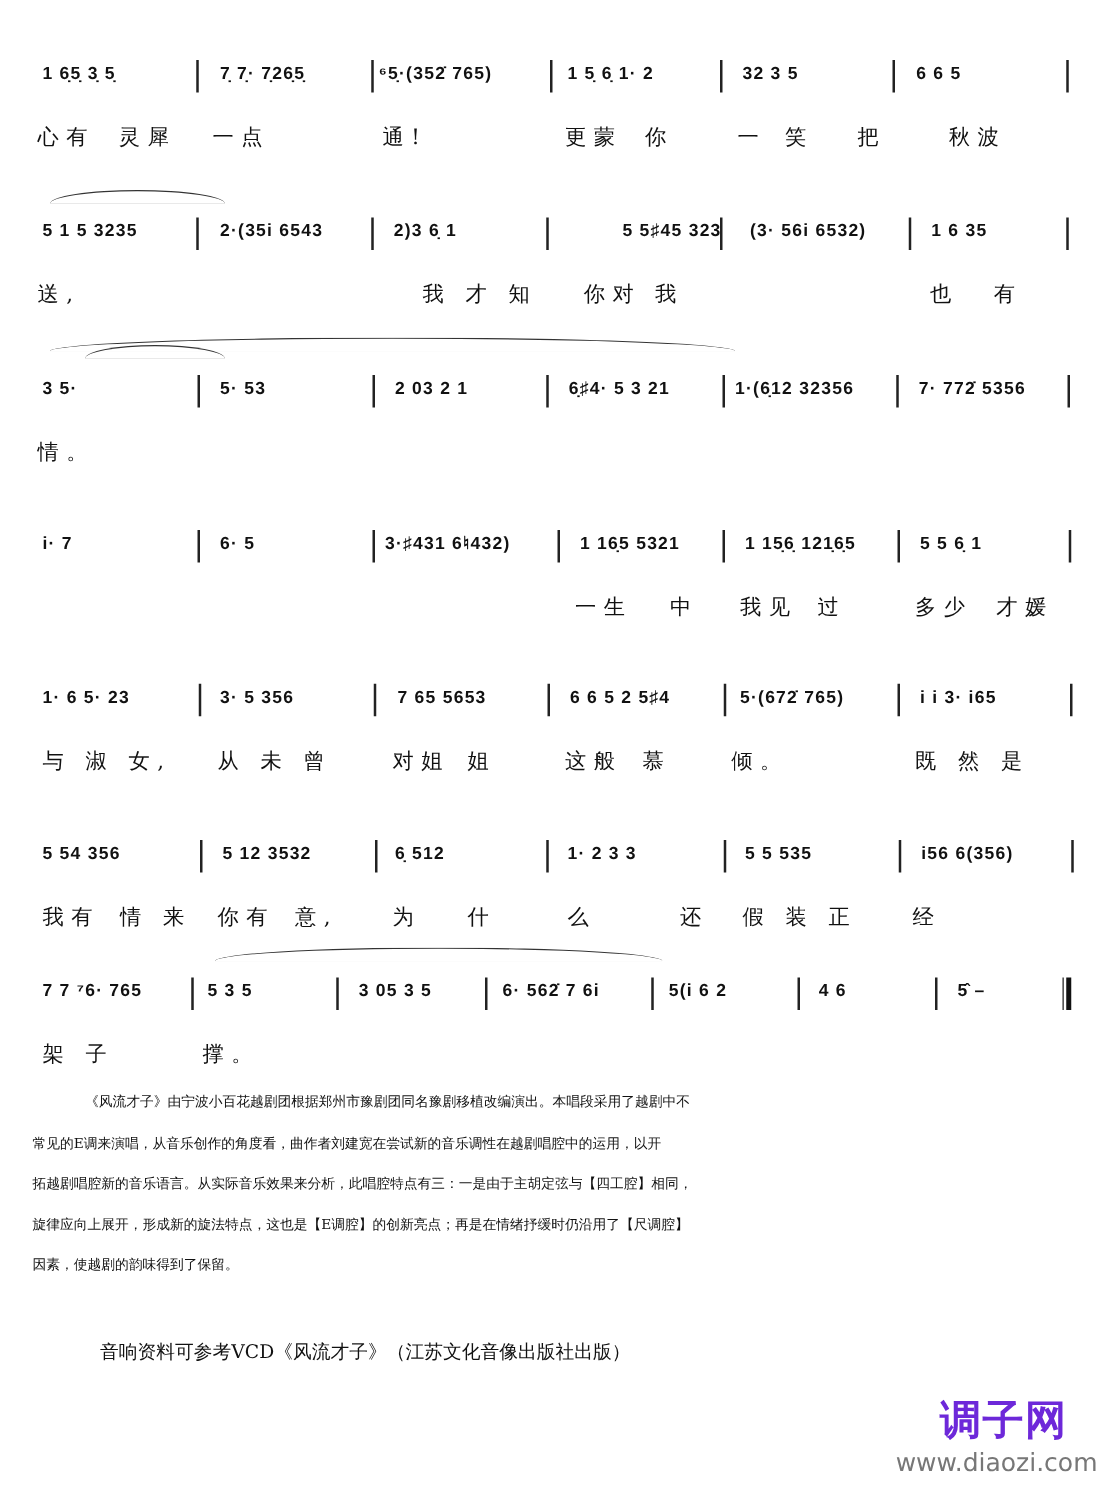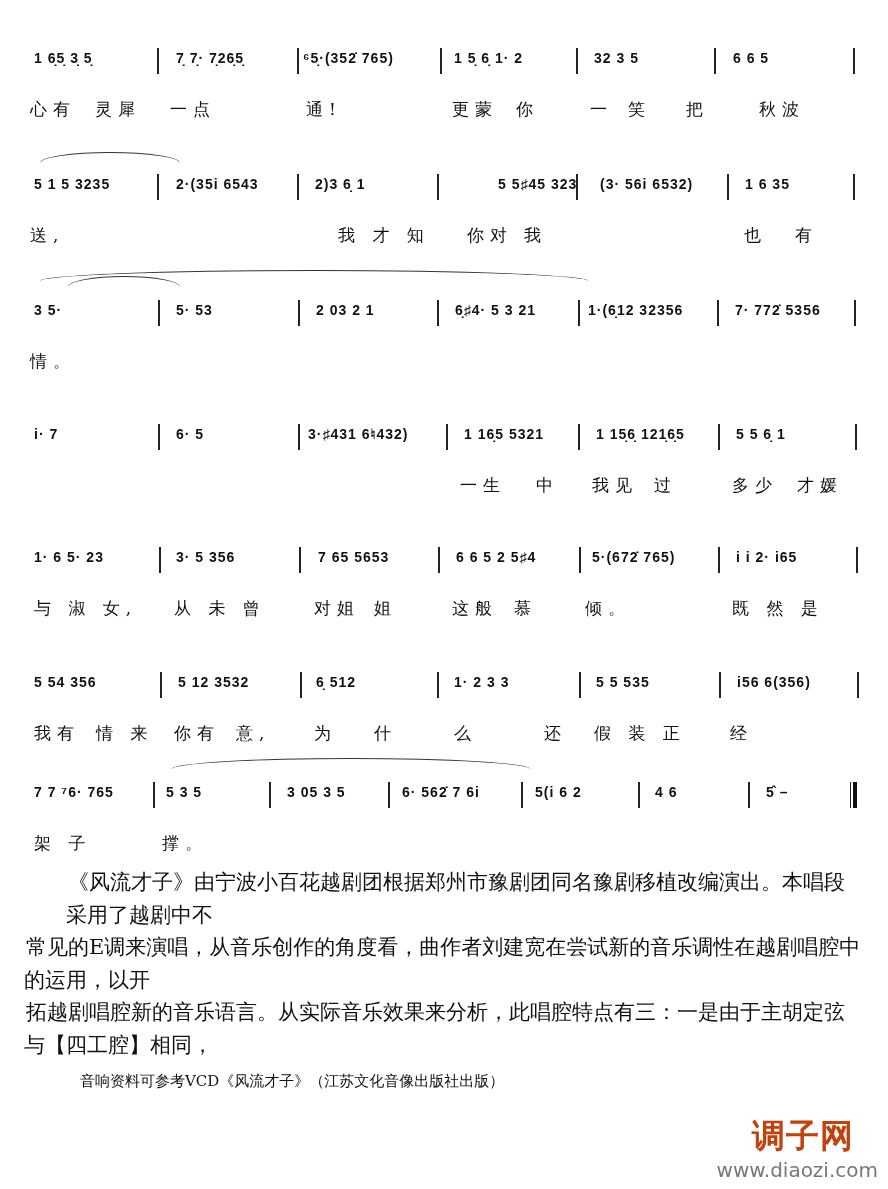--- a/index.html
+++ b/index.html
@@ -22,32 +22,32 @@
     position: absolute; top: 92px;
     font-family: "DejaVu Serif", serif; font-size: 17px; letter-spacing: 6px;
     white-space: nowrap;
   }
   .slur {
     position: absolute; border-top: 1.2px solid #333; border-radius: 50% 50% 0 0 / 100% 100% 0 0;
     height: 10px;
   }
   .paragraph {
     position: absolute; left: 56px; top: 866px; width: 808px;
-    font-family: "DejaVu Serif", serif; font-size: 21px; line-height: 32.5px;
+    font-family: "DejaVu Serif", serif; font-size: 11px; line-height: 32.5px;
     color: #111; text-indent: 2px;
   }
   .paragraph p { margin: 0; }
   .reference {
     position: absolute; left: 80px; top: 1072px;
     font-family: "DejaVu Serif", serif; font-size: 15px; color: #111;
   }
   .watermark-cn {
     position: absolute; right: 34px; top: 1114px;
     font-family: "DejaVu Sans", sans-serif; font-weight: bold;
-    font-size: 33px; color: #c2410c; letter-spacing: 1px;
+    font-size: 33px; color: #6d28d9; letter-spacing: 1px;
   }
   .watermark-url {
     position: absolute; right: 10px; top: 1158px;
     font-family: "DejaVu Sans", sans-serif; font-size: 20px; color: #777;
   }
 </style>
 </head>
 <body>
 
 <div class="system" style="top:6px;">
@@ -144,21 +144,21 @@
   <div class="measure" style="left:34px;">1· 6 5· 23</div>
   <div class="barline" style="left:159px;"></div>
   <div class="measure" style="left:176px;">3· 5 356</div>
   <div class="barline" style="left:299px;"></div>
   <div class="measure" style="left:318px;">7 65 5653</div>
   <div class="barline" style="left:438px;"></div>
   <div class="measure" style="left:456px;">6 6 5 2 5♯4</div>
   <div class="barline" style="left:579px;"></div>
   <div class="measure" style="left:592px;">5·(672̇ 765)</div>
   <div class="barline" style="left:718px;"></div>
-  <div class="measure" style="left:736px;">i i 2· i65</div>
+  <div class="measure" style="left:736px;">i i 3· i65</div>
   <div class="barline" style="left:856px;"></div>
 
   <span class="lyric" style="left:34px;">与 淑 女,</span>
   <span class="lyric" style="left:174px;">从 未 曾</span>
   <span class="lyric" style="left:314px;">对姐</span>
   <span class="lyric" style="left:374px;">姐</span>
   <span class="lyric" style="left:452px;">这般</span>
   <span class="lyric" style="left:514px;">慕</span>
   <span class="lyric" style="left:585px;">倾。</span>
   <span class="lyric" style="left:732px;">既 然 是</span>
@@ -209,18 +209,20 @@
   <div class="barline final" style="left:853px;"></div>
 
   <span class="lyric" style="left:34px;">架 子</span>
   <span class="lyric" style="left:162px;">撑。</span>
 </div>
 
 <div class="paragraph">
   <p style="margin-left:10px;">《风流才子》由宁波小百花越剧团根据郑州市豫剧团同名豫剧移植改编演出。本唱段采用了越剧中不</p>
   <p style="margin-left:-32px;">常见的E调来演唱，从音乐创作的角度看，曲作者刘建宽在尝试新的音乐调性在越剧唱腔中的运用，以开</p>
   <p style="margin-left:-32px;">拓越剧唱腔新的音乐语言。从实际音乐效果来分析，此唱腔特点有三：一是由于主胡定弦与【四工腔】相同，</p>
+  <p style="margin-left:-32px;">旋律应向上展开，形成新的旋法特点，这也是【E调腔】的创新亮点；再是在情绪抒缓时仍沿用了【尺调腔】</p>
+  <p style="margin-left:-32px;">因素，使越剧的韵味得到了保留。</p>
 </div>
 
 <div class="reference">音响资料可参考VCD《风流才子》（江苏文化音像出版社出版）</div>
 
 <div class="watermark-cn">调子网</div>
 <div class="watermark-url">www.diaozi.com</div>
 
 </body></html>

